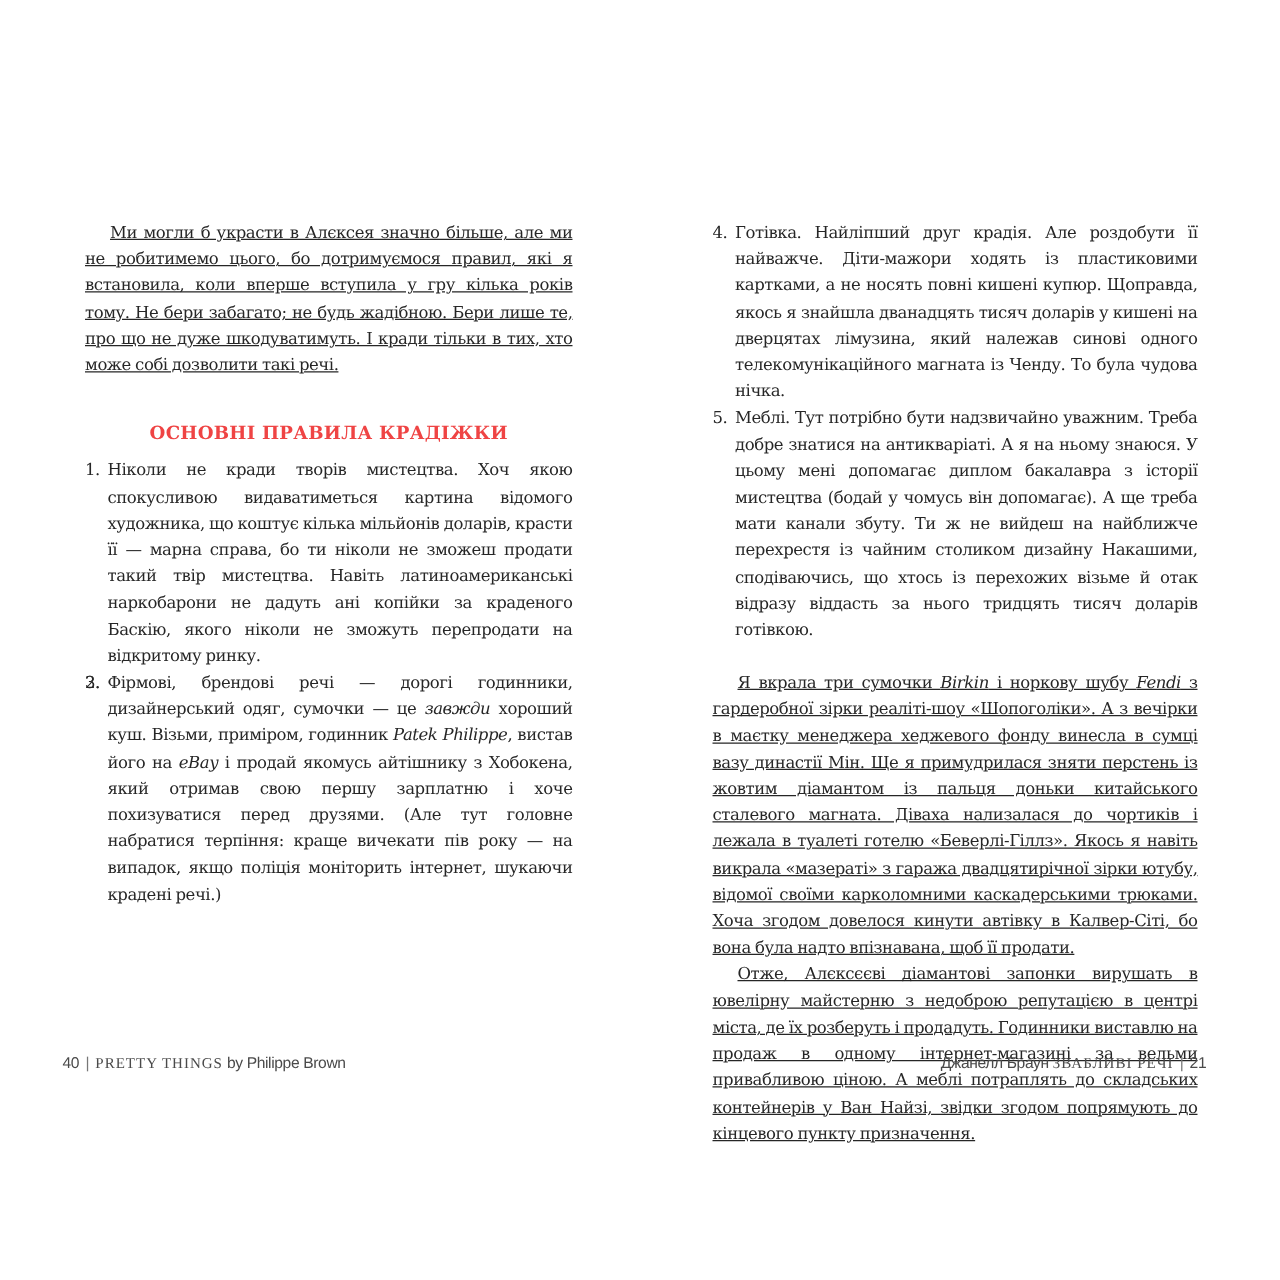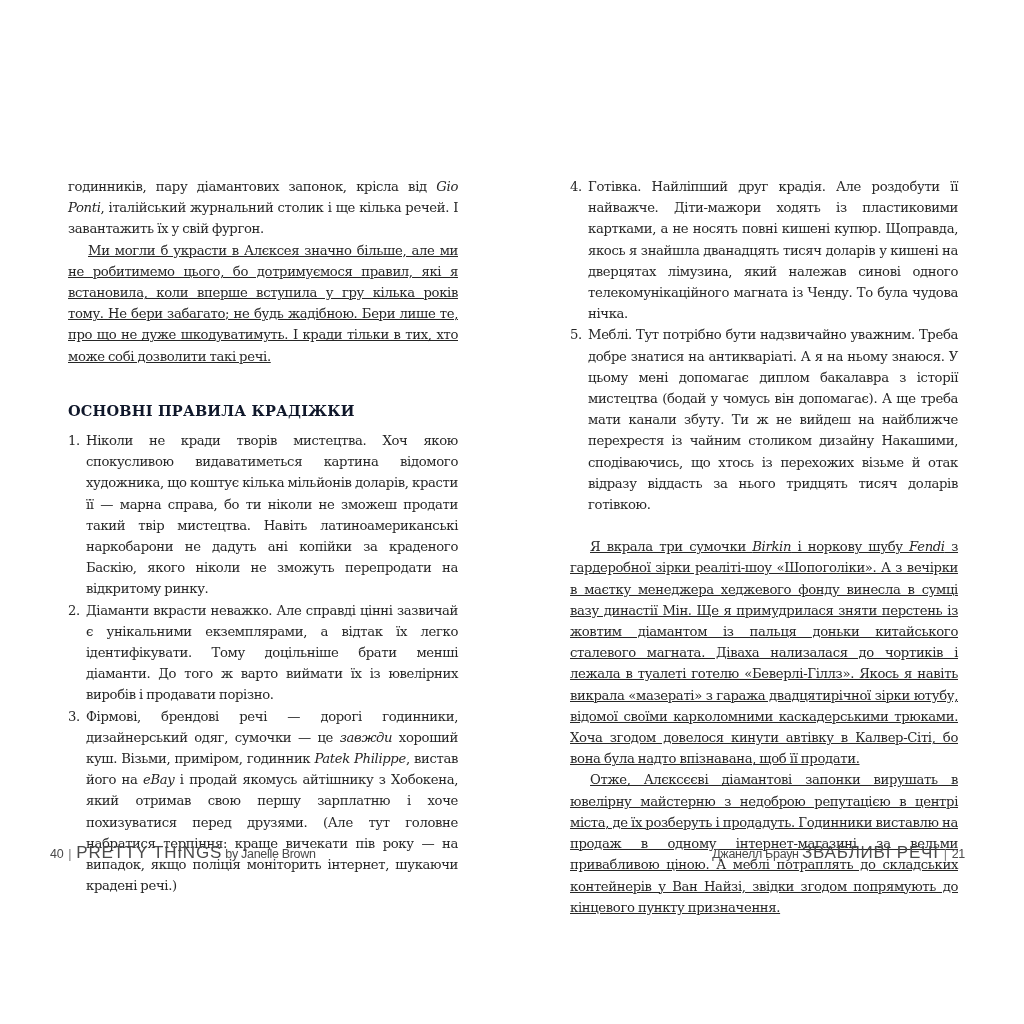--- a/index.html
+++ b/index.html
@@ -5,64 +5,62 @@
     html, body { margin: 0; padding: 0; background: #ffffff; }
     body { width: 1024px; height: 1024px; position: relative; overflow: hidden; }
     .spread { position: absolute; left: 0; top: 0; width: 1024px; height: 1024px; }
     .page { position: absolute; top: 176px; color: #262626;
       font-family: "DejaVu Serif", "Liberation Serif", serif; font-size: 13.2px; line-height: 21.2px; }
     .page.left { left: 68px; width: 390px; }
     .page.right { left: 570px; width: 388px; }
     .p { margin: 0; text-align: justify; text-align-last: left; letter-spacing: -0.35px; word-spacing: -0.5px; }
     .p.indent { text-indent: 20px; text-decoration: underline; }
     .p + .p { margin-top: 0; }
-    .section-heading { margin: 33px 0 9px 0; text-align: left; font-weight: bold; font-size: 14.5px;
-      letter-spacing: 0.2px; color: #0f172a; }
+    .section-heading { margin: 33px 0 9px 0; text-align: center; font-weight: bold; font-size: 14.5px;
+      letter-spacing: 0.2px; color: #ef4444; }
     .rules { margin: 0; padding: 0; list-style: none; }
     .rule { position: relative; padding-left: 18px; text-align: justify; text-align-last: left; letter-spacing: -0.35px; word-spacing: -0.5px; }
     .rule-num { position: absolute; left: 0; top: 0; }
     .gap { height: 21px; }
     .footer { position: absolute; top: 843px; font-family: "Liberation Sans", "DejaVu Sans", sans-serif;
       font-size: 12.5px; color: #4a4a4a; letter-spacing: -0.3px; white-space: nowrap; }
     .footer.left { left: 50px; }
     .footer.right { right: 59px; margin-left: 44px; }
-    .footer .title-deco { font-family: Liberation Sans, sans-serif; font-size: 17px; letter-spacing: 0.8px; font-weight: normal; }
+    .footer .title-deco { font-family: Liberation Serif, serif; font-size: 12px; letter-spacing: 0.8px; font-weight: normal; }
     .footer .sep { margin: 0 5px; color: #777; }
     i { font-style: italic; }
   </style>
 </head>
 <body>
 
 <div class="spread">
 
   <div class="page left">
-    <p class="p"><span>годинників, пару діамантових запонок, крісла від </span><i>Gio Ponti</i><span>, італійський журнальний столик і ще кілька речей. І завантажить їх у свій фургон.</span></p>
     <p class="p indent">Ми могли б украсти в Алєксея значно більше, але ми не робитимемо цього, бо дотримуємося правил, які я встановила, коли вперше вступила у гру кілька років тому. Не бери забагато; не будь жадібною. Бери лише те, про що не дуже шкодуватимуть. І кради тільки в тих, хто може собі дозволити такі речі.</p>
 
     <h2 class="section-heading">ОСНОВНІ ПРАВИЛА КРАДІЖКИ</h2>
 
     <ol class="rules">
       <li class="rule">
         <span class="rule-num">1.</span>
         <span>Ніколи не кради творів мистецтва. Хоч якою спокусливою видаватиметься картина відомого художника, що коштує кілька мільйонів доларів, красти її — марна справа, бо ти ніколи не зможеш продати такий твір мистецтва. Навіть латиноамериканські наркобарони не дадуть ані копійки за краденого Баскію, якого ніколи не зможуть перепродати на відкритому ринку.</span>
       </li>
       <li class="rule">
         <span class="rule-num">2.</span>
-        <span>Діаманти вкрасти неважко. Але справді цінні зазвичай є унікальними екземплярами, а відтак їх легко ідентифікувати. Тому доцільніше брати менші діаманти. До того ж варто виймати їх із ювелірних виробів і продавати порізно.</span>
       </li>
       <li class="rule">
         <span class="rule-num">3.</span>
         <span><span>Фірмові, брендові речі — дорогі годинники, дизайнерський одяг, сумочки — це </span><i>завжди</i><span> хороший куш. Візьми, приміром, годинник </span><i>Patek Philippe</i><span>, вистав його на </span><i>eBay</i><span> і продай якомусь айтішнику з Хобокена, який отримав свою першу зарплатню і хоче похизуватися перед друзями. (Але тут головне набратися терпіння: краще вичекати пів року — на випадок, якщо поліція моніторить інтернет, шукаючи крадені речі.)</span></span>
       </li>
     </ol>
   </div>
 
   <div class="footer left">
     <span>40</span><span class="sep">|</span><span class="title-deco">PRETTY THINGS</span>
-    <span>by Janelle Brown</span>
+    <span>by Philippe Brown</span>
   </div>
 
   <div class="page right">
     <ol class="rules">
       <li class="rule">
         <span class="rule-num">4.</span>
         <span>Готівка. Найліпший друг крадія. Але роздобути її найважче. Діти-мажори ходять із пластиковими картками, а не носять повні кишені купюр. Щоправда, якось я знайшла дванадцять тисяч доларів у кишені на дверцятах лімузина, який належав синові одного телекомунікаційного магната із Ченду. То була чудова нічка.</span>
       </li>
       <li class="rule">
         <span class="rule-num">5.</span>

